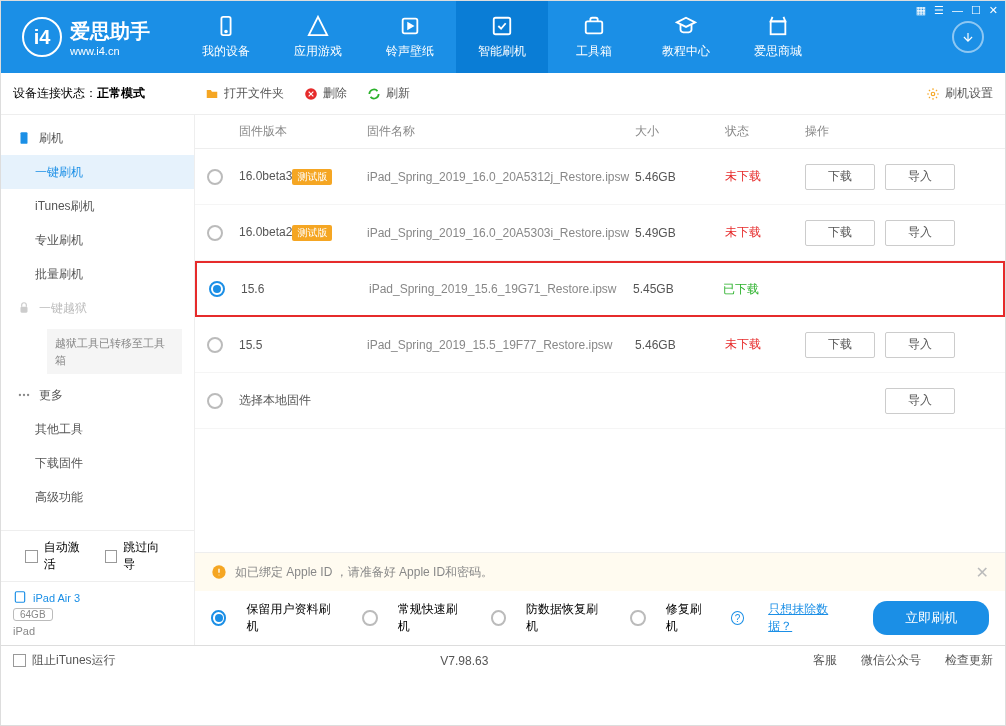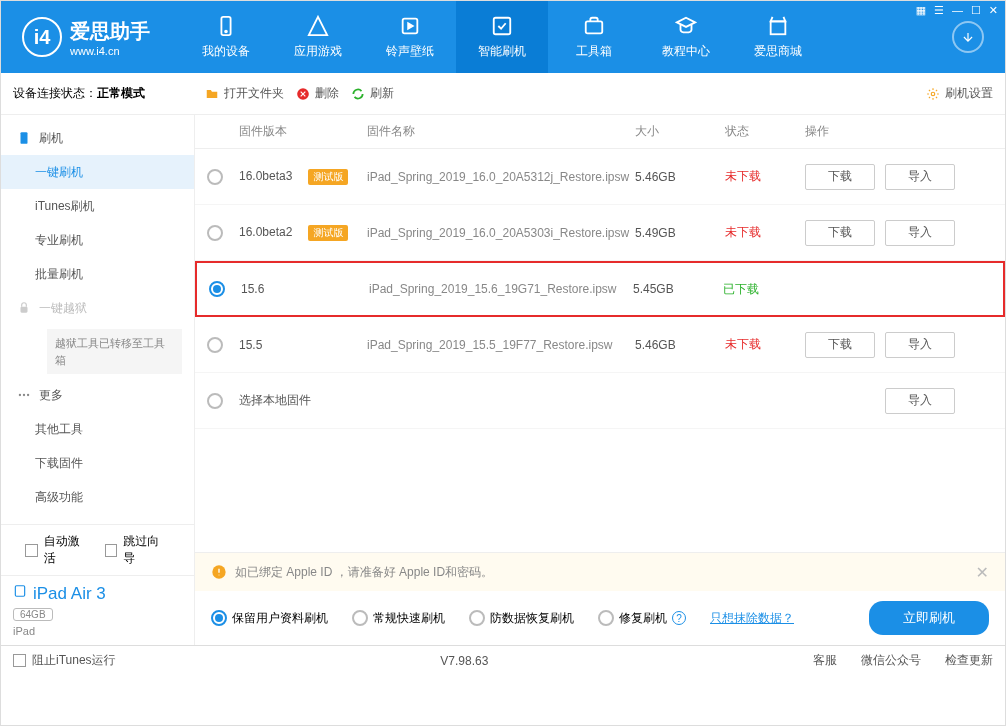--- a/index.html
+++ b/index.html
@@ -15,62 +15,62 @@
 .logo-sub { font-size: 11px; }
 .nav { display: flex; flex: 1; }
 .nav-item { width: 92px; height: 72px; display: flex; flex-direction: column; align-items: center; justify-content: center; color: #fff; font-size: 12px; gap: 6px; cursor: pointer; }
 .nav-item.active { background: #0a7dd6; }
 .nav-icon { width: 22px; height: 22px; }
 .header-right { margin-left: auto; display: flex; align-items: center; }
 .dropdown-circle { width: 32px; height: 32px; border: 2px solid rgba(255,255,255,.5); border-radius: 50%; display: flex; align-items: center; justify-content: center; cursor: pointer; }
 
 .subheader { height: 42px; display: flex; align-items: center; padding: 0 12px; border-bottom: 1px solid #eee; font-size: 12px; }
 .status-left { width: 180px; }
-.toolbar { display: flex; align-items: flex-start; gap: 12px; margin-left: 12px; }
+.toolbar { display: flex; align-items: flex-start; gap: 20px; margin-left: 12px; }
 .tb-btn { display: flex; align-items: center; gap: 5px; cursor: pointer; color: #555; }
 .tb-icon { width: 14px; height: 14px; }
 .toolbar-right { margin-left: auto; display: flex; align-items: center; gap: 5px; color: #555; cursor: pointer; }
 
 .content { display: flex; height: 530px; }
 .sidebar { width: 194px; border-right: 1px solid #eee; padding-top: 6px; font-size: 12px; display: flex; flex-direction: column; }
 .side-item { height: 34px; display: flex; align-items: center; padding-left: 34px; color: #555; cursor: pointer; gap: 8px; }
 .side-item.parent { padding-left: 16px; }
 .side-item.active { background: #e6f2fc; color: #1b8fe6; }
 .side-item.disabled { color: #bbb; }
 .side-notice { margin: 4px 12px 4px 46px; padding: 6px 8px; background: #f5f5f5; color: #888; font-size: 11px; line-height: 1.5; }
 .sidebar-bottom { margin-top: auto; padding: 8px 24px; border-top: 1px solid #eee; display: flex; gap: 14px; align-items: center; }
 .checkbox { width: 13px; height: 13px; border: 1px solid #999; display: inline-block; }
 .device-box { border-top: 1px solid #eee; padding: 8px 12px; }
-.device-name { color: #1b8fe6; font-size: 17px; display: flex; align-items: flex-start; gap: 6px; }
+.device-name { color: #1b8fe6; font-size: 11px; display: flex; align-items: flex-end; gap: 6px; }
 .device-badge { border: 1px solid #bbb; border-radius: 3px; padding: 0 6px; font-size: 10px; color: #888; margin-top: 4px; display: inline-block; }
 .device-sub { color: #888; font-size: 11px; margin-top: 4px; }
 
 .main { flex: 1; display: flex; flex-direction: column; }
 .table-header { height: 34px; display: flex; align-items: center; font-size: 12px; color: #888; border-bottom: 1px solid #eee; }
 .col-radio { width: 40px; text-align: center; }
 .col-version { width: 132px; padding-left: 4px; }
 .col-name { flex: 1; }
 .col-size { width: 90px; }
 .col-status { width: 80px; }
 .col-action { width: 200px; display: flex; gap: 10px; }
 .row { height: 56px; display: flex; align-items: center; font-size: 12px; color: #555; border-bottom: 1px solid #f5f5f5; }
 .row.selected { border: 2px solid #e62b2b; height: 56px; }
 .radio { width: 16px; height: 16px; border: 2px solid #bbb; border-radius: 50%; margin: 0 auto; display: flex; align-items: center; justify-content: center; }
 .radio.checked { border-color: #1b8fe6; }
 .radio.checked::after { content: ""; width: 8px; height: 8px; background: #1b8fe6; border-radius: 50%; }
-.beta-badge { display: inline-block; background: #f5a623; color: #fff; font-size: 10px; padding: 1px 5px; border-radius: 2px; margin-left: 16px; }
+.beta-badge { display: inline-block; background: #f5a623; color: #fff; font-size: 10px; padding: 1px 5px; border-radius: 2px; margin-left: 0; }
 .status-notdl { color: #e62b2b; }
 .status-dl { color: #2bb12b; }
 .btn { width: 70px; height: 26px; border: 1px solid #ccc; background: #fff; border-radius: 2px; font-size: 12px; color: #555; cursor: pointer; }
 
 .flash-options { border-top: 1px solid #eee; }
 .notice-bar { height: 38px; display: flex; align-items: center; padding: 0 16px; background: #fffbf0; font-size: 12px; color: #888; gap: 8px; position: relative; }
 .notice-close { margin-left: auto; color: #bbb; font-size: 16px; cursor: pointer; }
 .options-row { height: 54px; display: flex; align-items: center; padding: 0 16px; gap: 24px; font-size: 12px; }
-.opt { display: flex; align-items: center; gap: 5px; cursor: pointer; }
+.opt { display: flex; align-items: center; gap: 20px; cursor: pointer; }
 .help-circle { width: 14px; height: 14px; border: 1px solid #1b8fe6; border-radius: 50%; color: #1b8fe6; font-size: 10px; display: flex; align-items: center; justify-content: center; }
 .link { color: #1b8fe6; text-decoration: underline; cursor: pointer; }
 .primary-btn { margin-left: auto; width: 120px; height: 34px; background: #1b8fe6; color: #fff; border: none; border-radius: 14px; font-size: 13px; cursor: pointer; }
 
 .footer { height: 30px; border-top: 1px solid #ddd; display: flex; align-items: center; padding: 0 12px; font-size: 12px; color: #555; }
 .footer-left { display: flex; align-items: center; gap: 6px; }
 .footer-center { margin: 8px auto; }
 .footer-right { display: flex; gap: 24px; }
 .footer-right span { cursor: pointer; }
 

